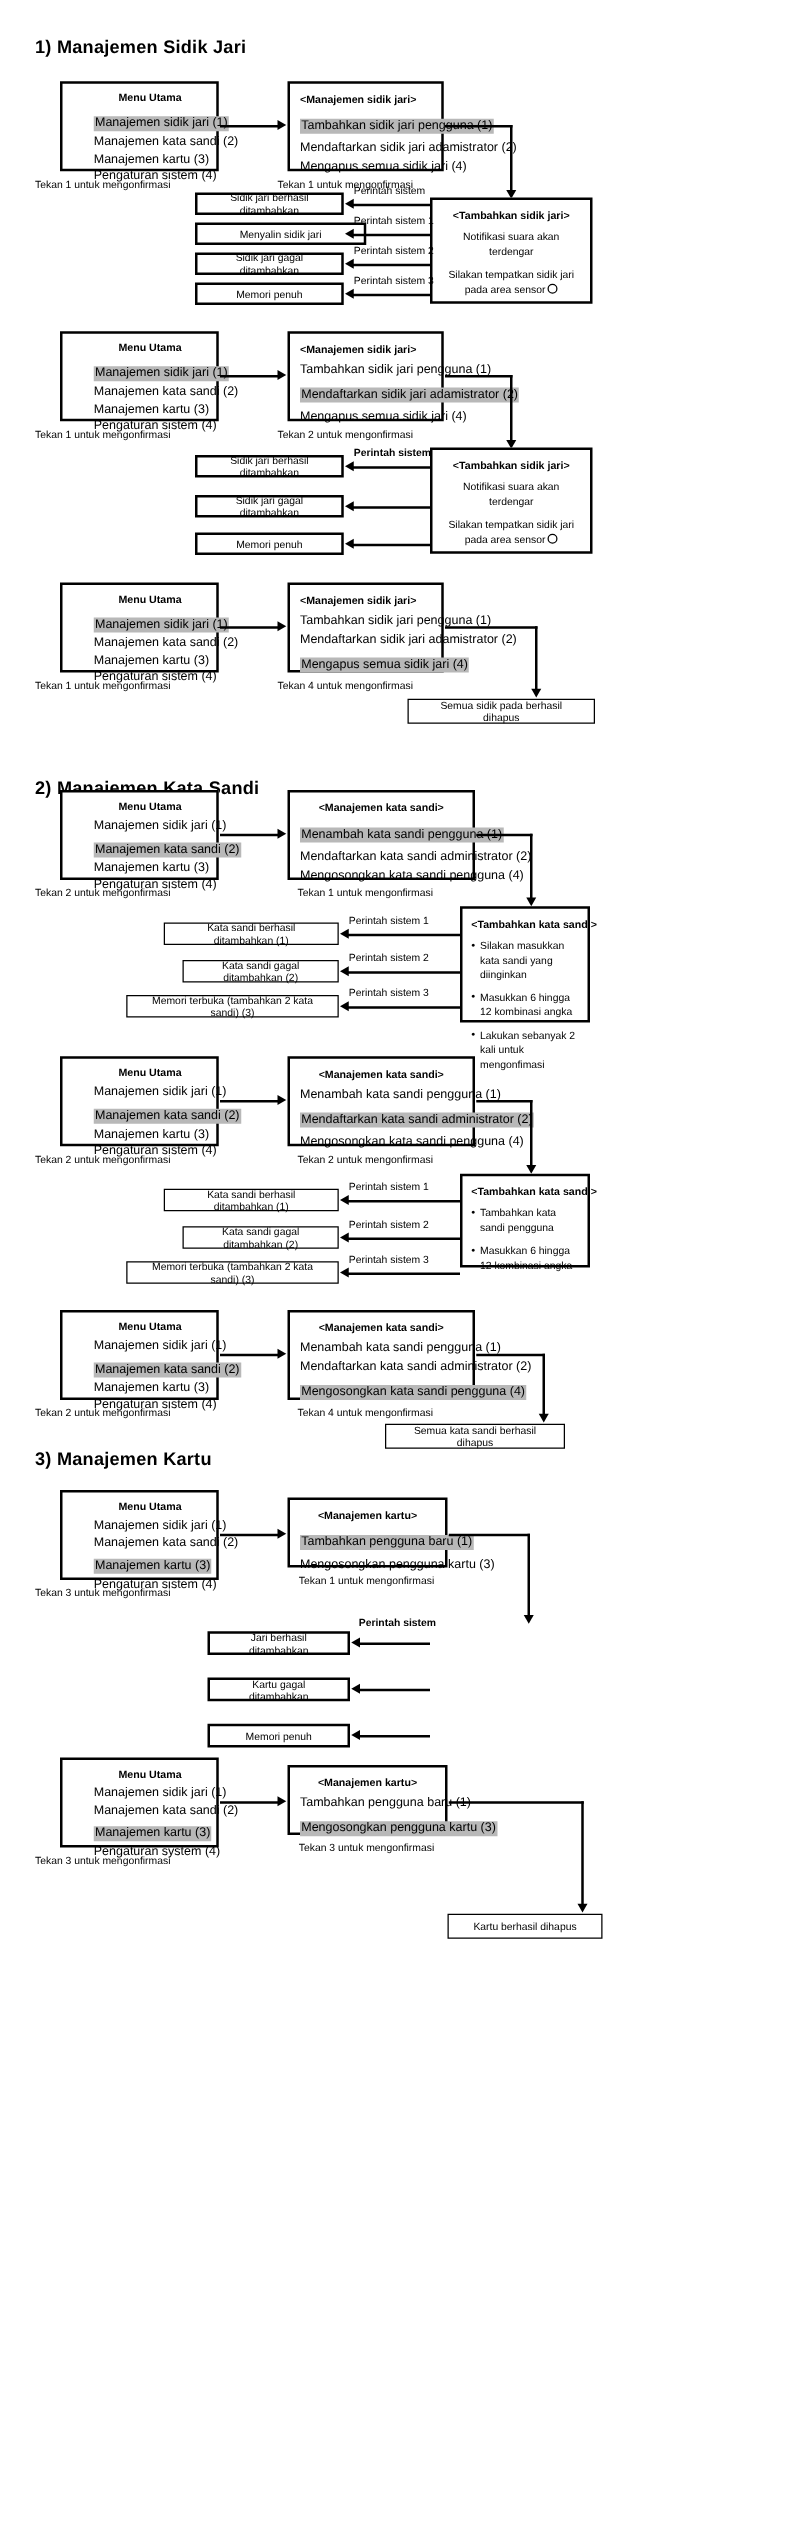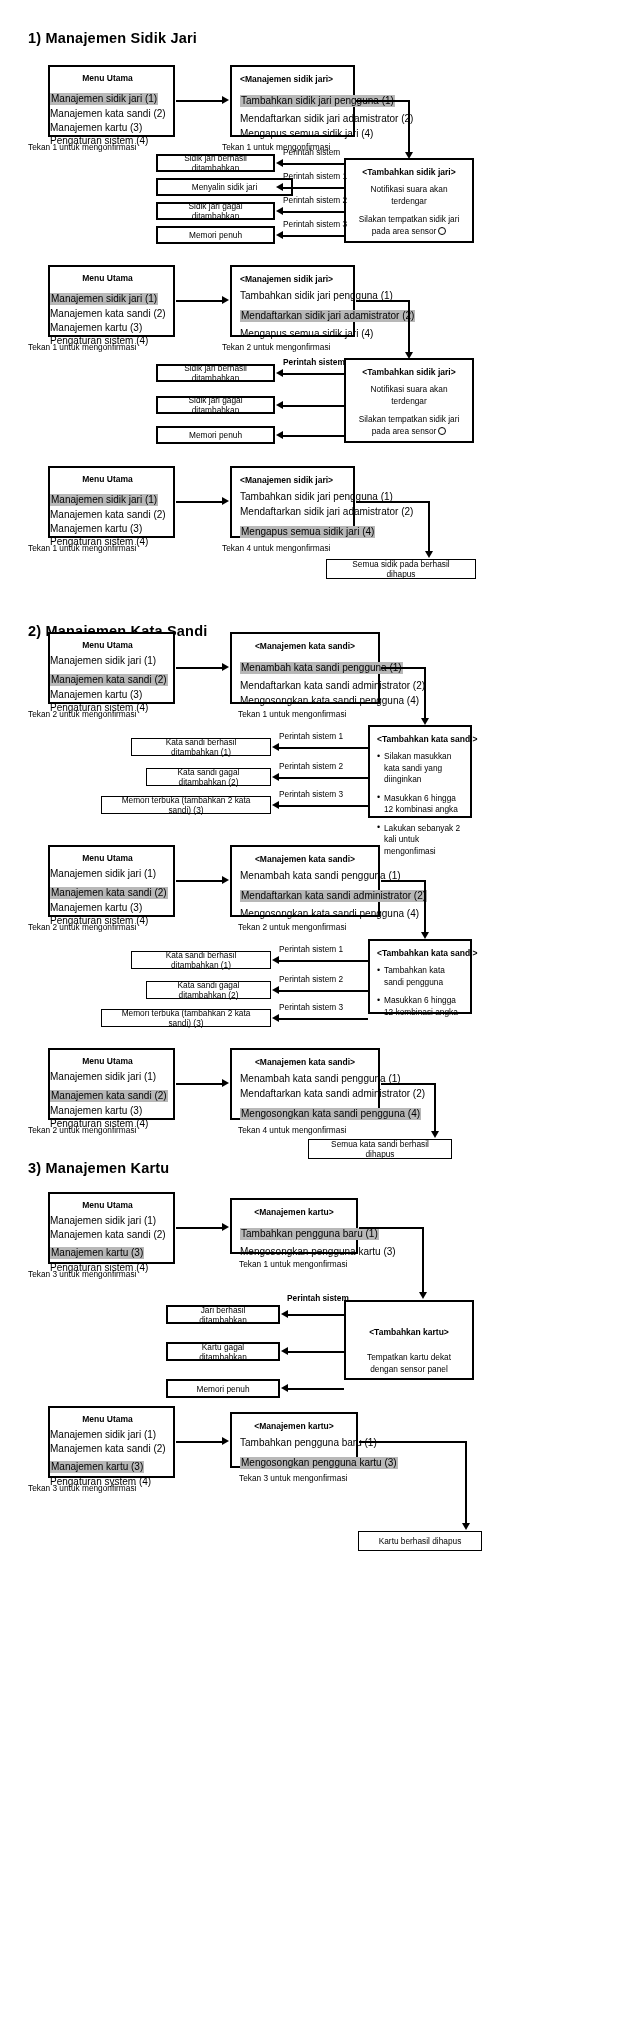--- a/index.html
+++ b/index.html
@@ -38,21 +38,21 @@
   .box-title.left{text-align:left;}
   .row{
     font-size:10px;
     line-height:12px;
     white-space:nowrap;
   }
   .row.hl{background:#b8b8b8;display:inline-block;padding:0 1px;}
   .hlwrap{display:block;}
 
   
-  .menu-box{padding:5px 8px 6px 0;}
+  .menu-box{padding:5px 8px 6px 25px;}
   .menu-box .box-title{margin-bottom:4px;}
   .menu-box .row{margin:1.5px 0;}
 
   
   .mj-box{padding:6px 8px 7px 8px;}
   .mj-box .box-title{margin-bottom:5px;}
   .mj-box .row{margin:3px 0;}
 
   
   .flat{
@@ -417,25 +417,20 @@
     <div class="box-title">&lt;Manajemen kartu&gt;</div>
     <div class="hlwrap"><span class="row hl">Tambahkan pengguna baru (1)</span></div>
     <div class="row">Mengosongkan pengguna kartu (3)</div>
   </div>
   <div class="caption" style="left:239px;top:1259px;">Tekan 1 untuk mengonfirmasi</div>
 
   <div class="hline" style="left:359px;top:1227px;width:65px;"></div>
   <div class="vline" style="left:422px;top:1227px;height:69px;"></div>
   <div class="arrow-d" style="left:419px;top:1292px;"></div>
 
-  <div class="box info-box" style="left:344px;top:1300px;width:130px;height:80px;">
-    <div class="box-title" style="margin-top:18px;margin-bottom:14px;">&lt;Tambahkan kartu&gt;</div>
-    <div class="line">Tempatkan kartu dekat</div>
-    <div class="line">dengan sensor panel</div>
-  </div>
 
   <div class="box flat" style="left:166px;top:1305px;width:114px;height:19px;">
       <span>Jari berhasil ditambahkan</span>
     </div>
   <div class="box flat" style="left:166px;top:1342px;width:114px;height:19px;">
       <span>Kartu gagal ditambahkan</span>
     </div>
   <div class="box flat" style="left:166px;top:1379px;width:114px;height:19px;">
       <span>Memori penuh</span>
     </div>

